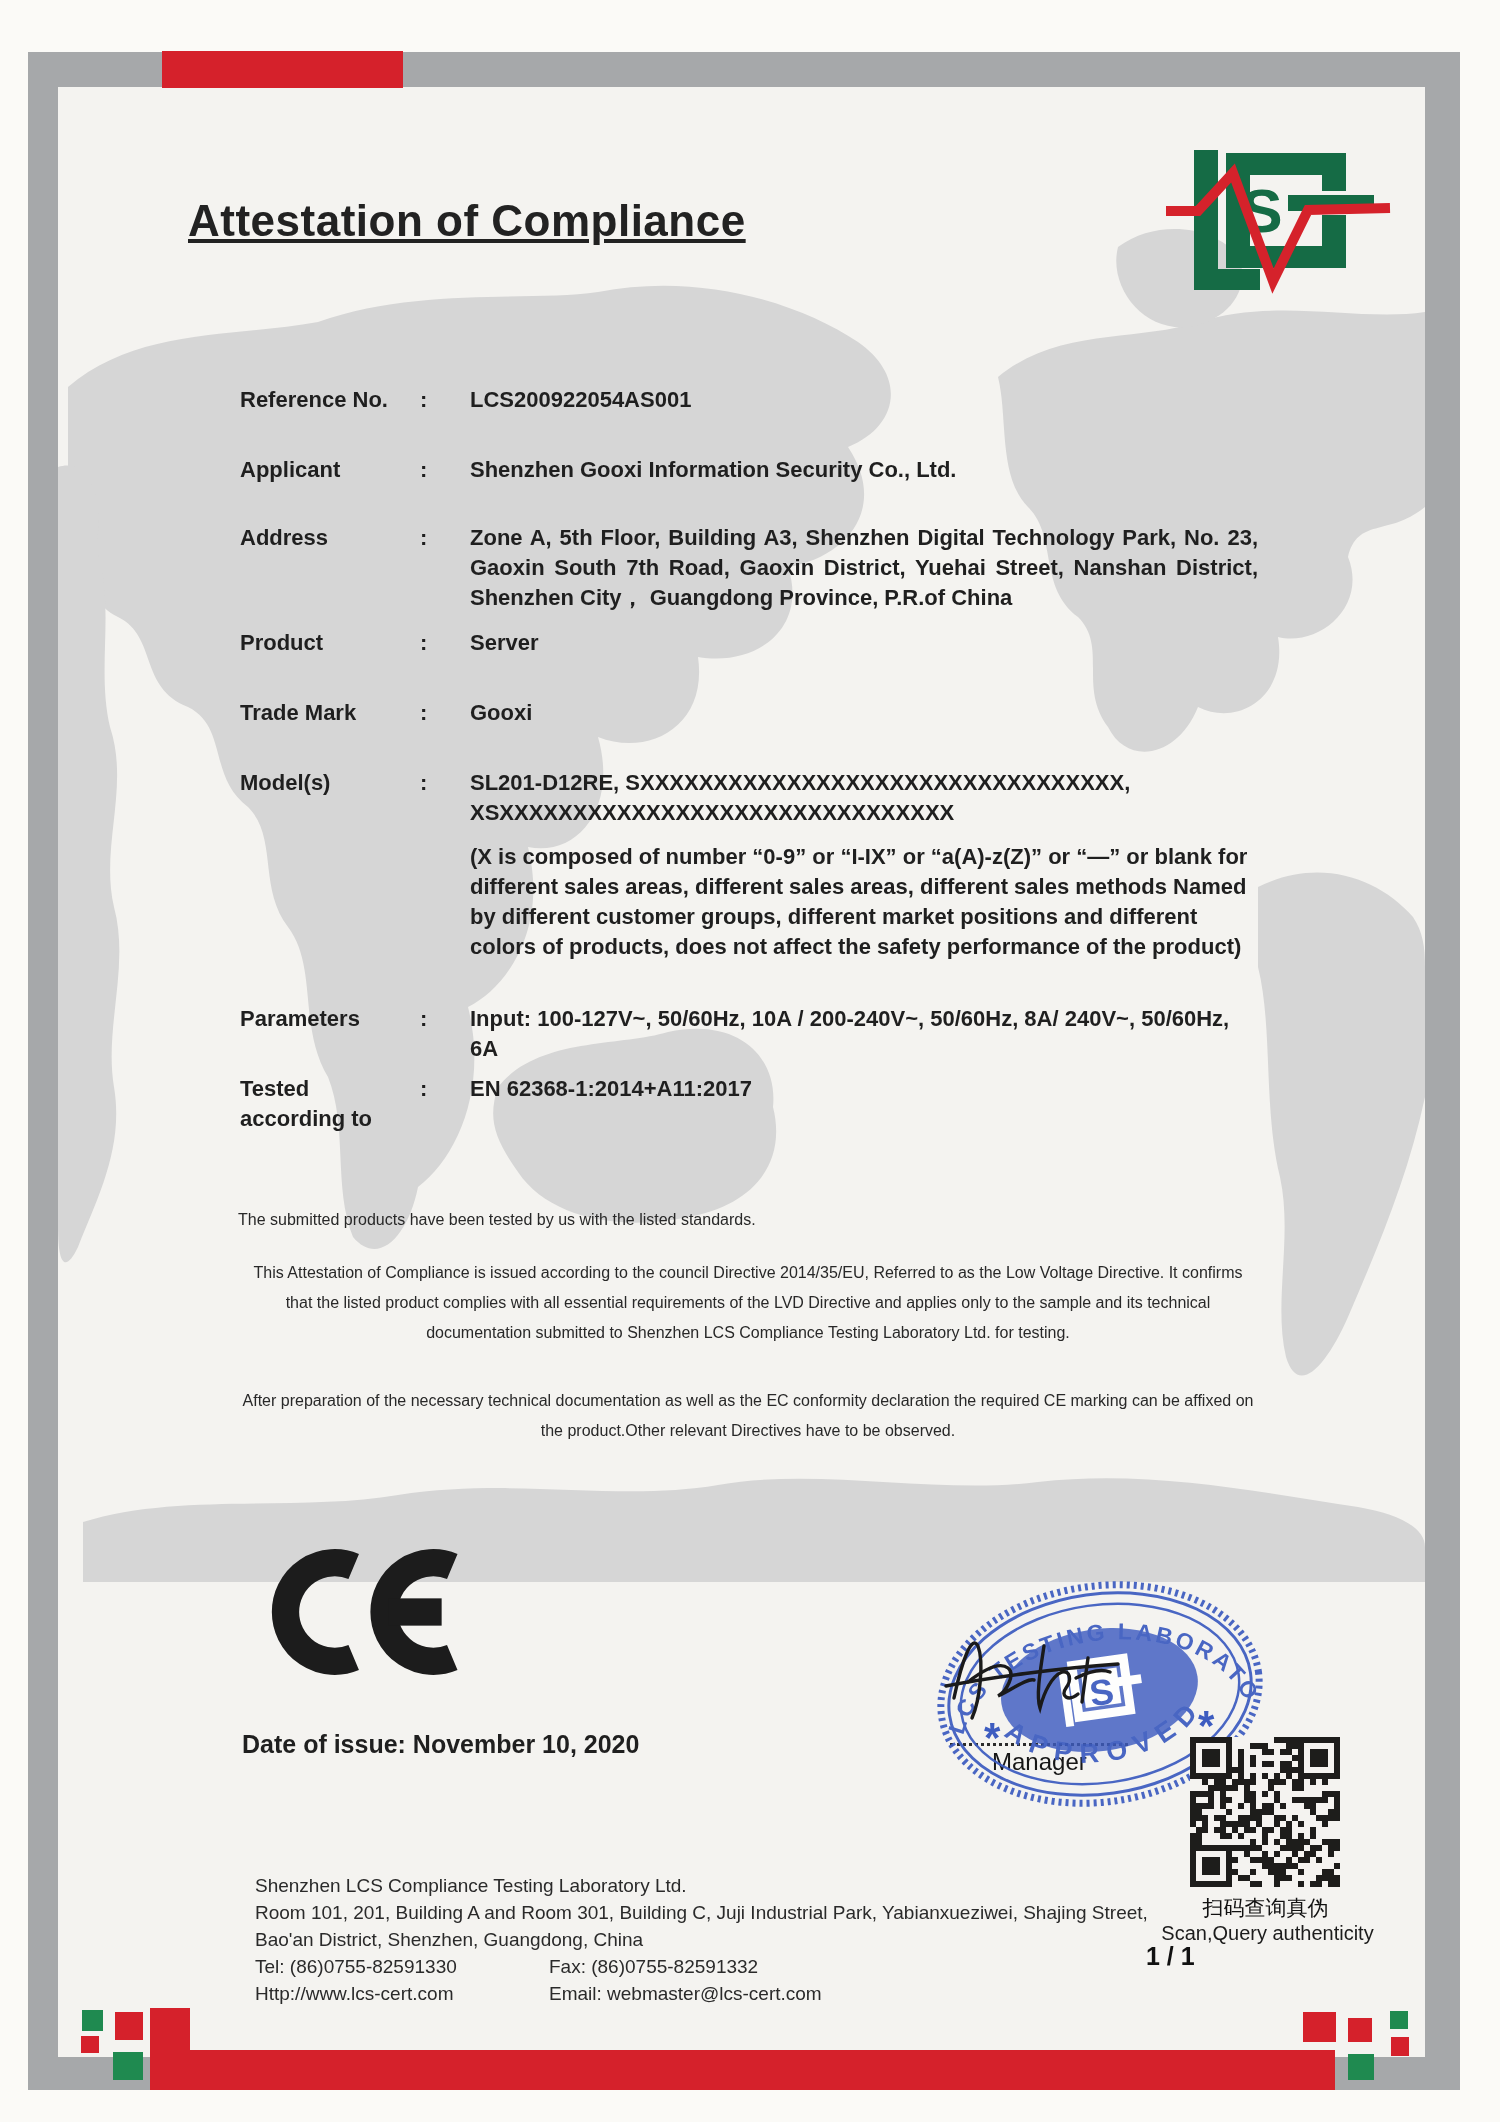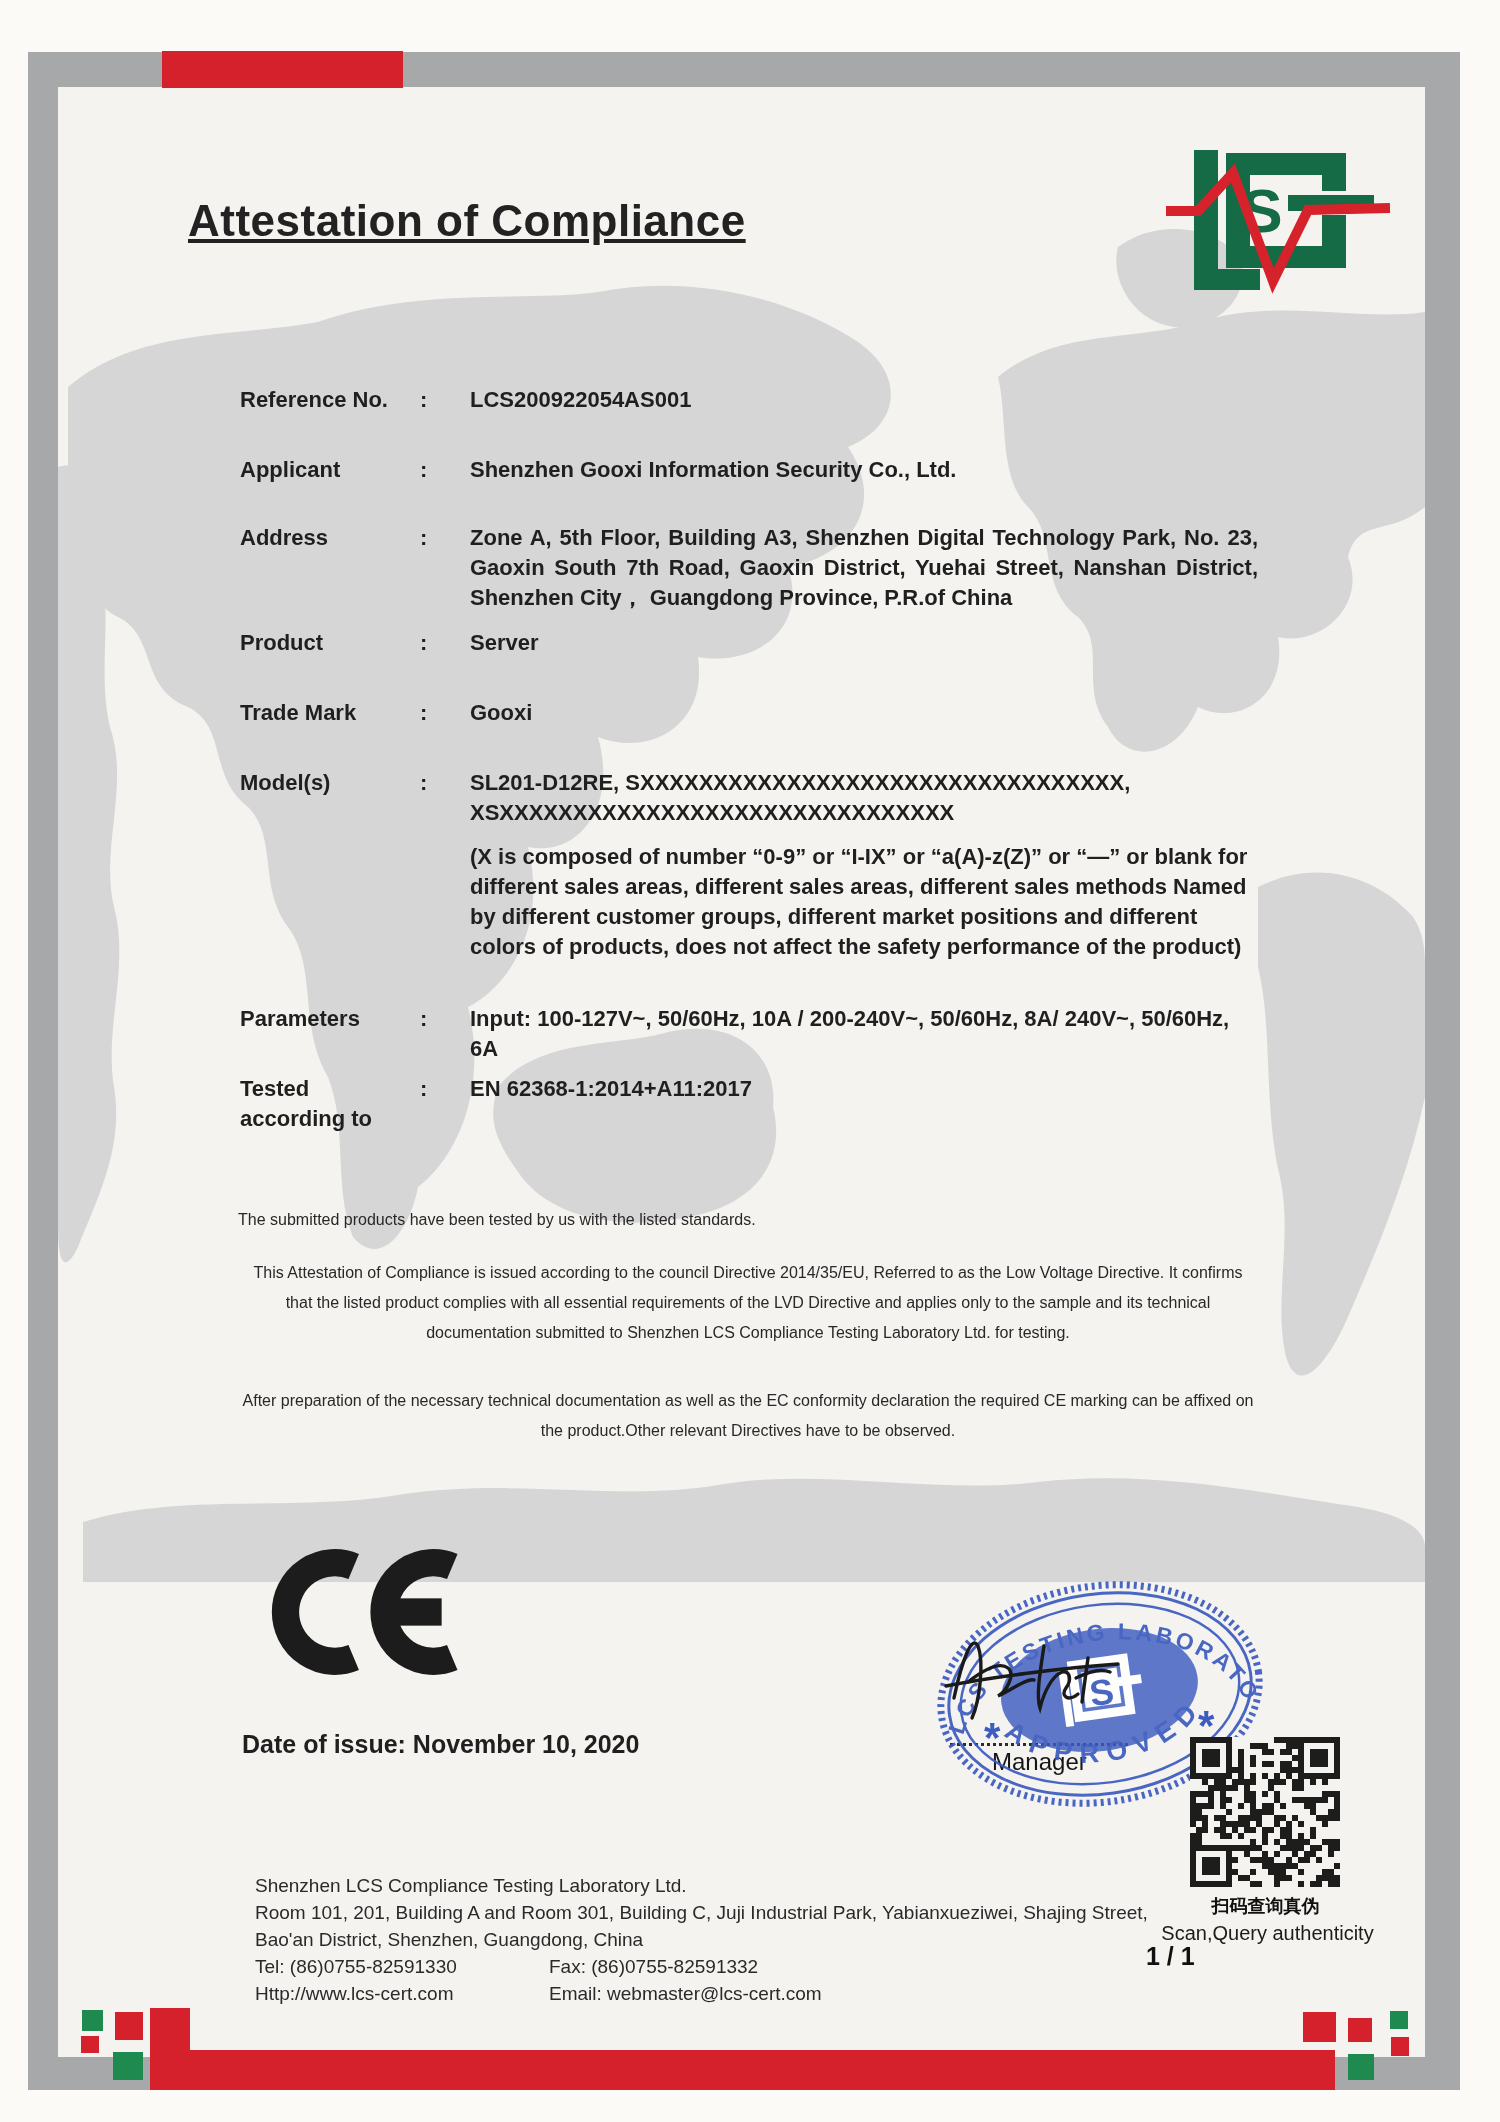--- a/index.html
+++ b/index.html
@@ -38,21 +38,21 @@
   .ce-svg{position:absolute;left:240px;top:1528px;}
   .date-line{position:absolute;left:242px;top:1730px;font-size:25px;font-weight:700;color:#1f1f1f;}
   
   .stamp-svg{position:absolute;left:933px;top:1578px;transform:rotate(-8deg);opacity:.93;}
   .sig-svg{position:absolute;left:940px;top:1618px;}
   .dotline{position:absolute;left:950px;top:1728px;width:178px;height:18px;border-bottom:3px dotted #2b2b2b;}
   .star{position:absolute;color:#3d5cc0;font-size:42px;font-weight:700;}
   .manager{position:absolute;left:992px;top:1748px;font-size:24px;color:#161616;}
   
   .qr-svg{position:absolute;left:1190px;top:1737px;background:#f4f3f0;}
-  .qr-caption-zh{position:absolute;left:1158px;top:1894px;width:215px;text-align:center;font-size:18px;font-weight:700;color:#111;}
+  .qr-caption-zh{position:absolute;left:1158px;top:1894px;width:215px;text-align:center;font-size:21px;font-weight:400;color:#111;}
   .qr-caption-en{position:absolute;left:1145px;top:1922px;width:245px;text-align:center;font-size:20px;color:#1c1c1c;}
   .page-num{position:absolute;left:1146px;top:1942px;font-size:25px;font-weight:700;color:#111;}
   
   .footer{position:absolute;left:255px;top:1872px;width:900px;font-size:19px;line-height:27px;color:#2a2a2a;}
   .footer .cols span.c1{display:inline-block;width:294px;}
 </style>
 </head>
 <body>
 
 <div id="scan">

